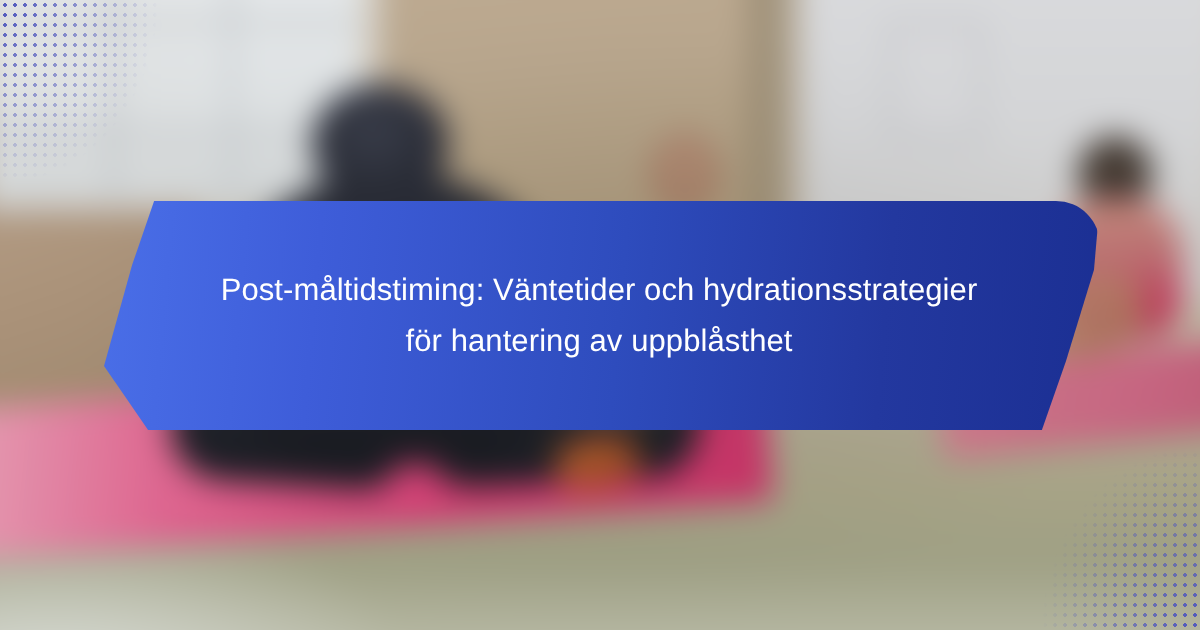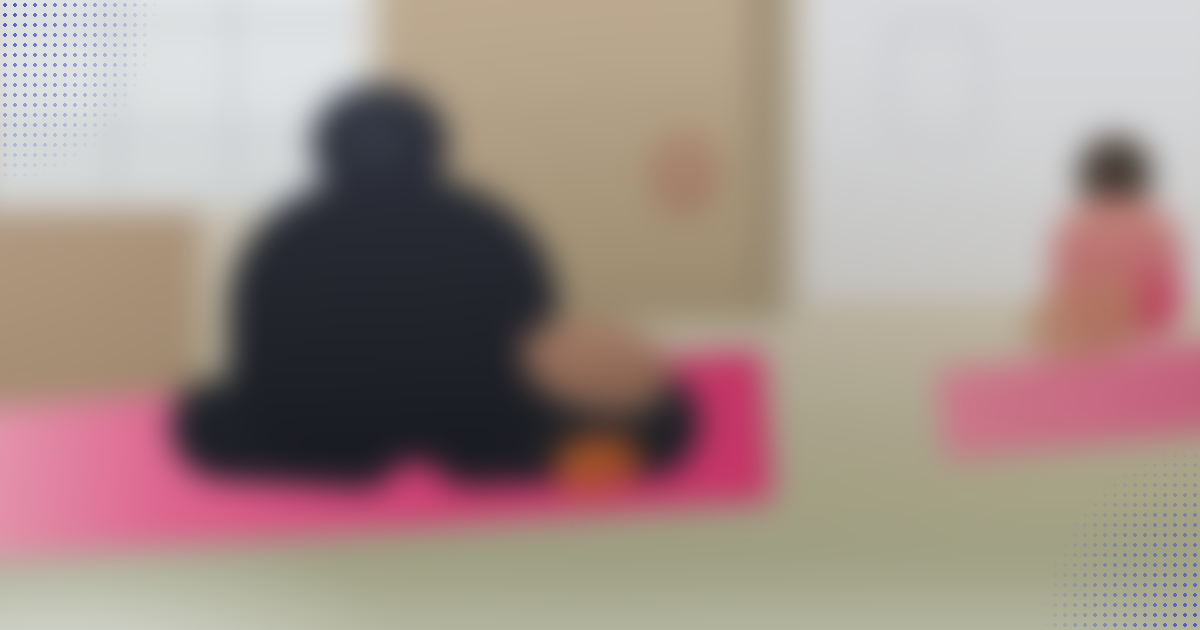--- a/index.html
+++ b/index.html
@@ -303,14 +303,19 @@
     <div class="ph-head"></div>
     <div class="ph-arm"></div>
     <div class="ph-foot"></div>
 
     <div class="ph-vignette"></div>
   </div>
 
   <div class="dots dots-tl"></div>
   <div class="dots dots-br"></div>
 
+  <div class="banner">
+    <div class="banner-inner">
+      <h1 class="banner-title">Post-måltidstiming: Väntetider och hydrationsstrategier för hantering av uppblåsthet</h1>
+    </div>
+  </div>
 
 </div>
 
 </body></html>

